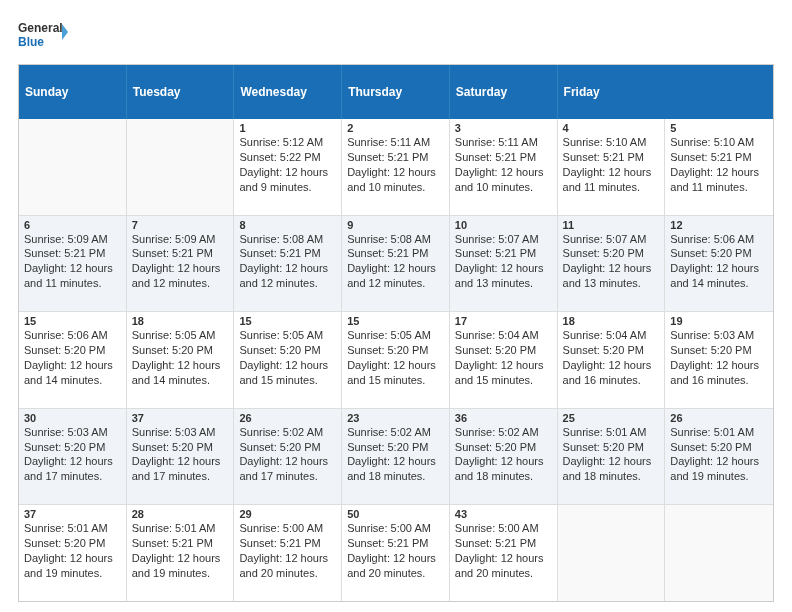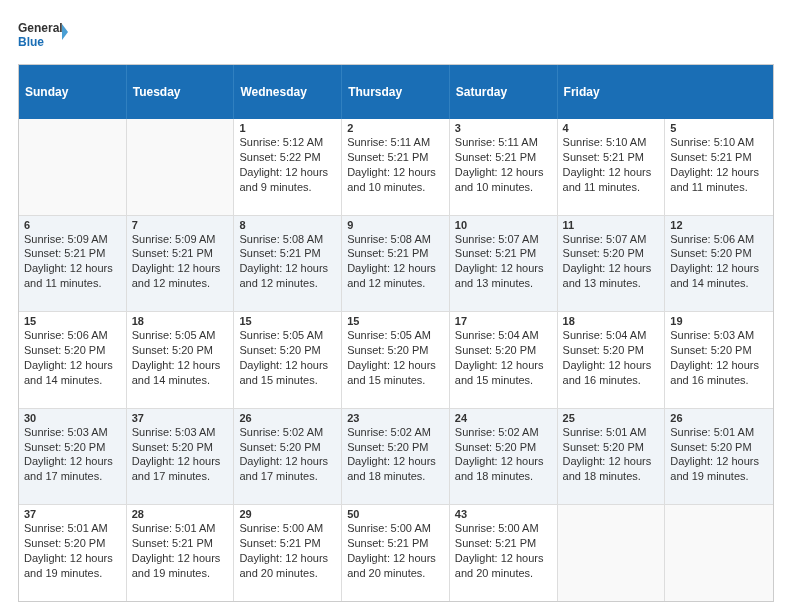--- a/index.html
+++ b/index.html
@@ -289,21 +289,21 @@
 and 17 minutes.</div>
           </div>
           <div class="cal-cell alt-row">
             <div class="day-num">23</div>
             <div class="cell-text" style="white-space: pre-line;">Sunrise: 5:02 AM
 Sunset: 5:20 PM
 Daylight: 12 hours
 and 18 minutes.</div>
           </div>
           <div class="cal-cell alt-row">
-            <div class="day-num">24</div>
+            <div class="day-num">36</div>
             <div class="cell-text" style="white-space: pre-line;">Sunrise: 5:02 AM
 Sunset: 5:20 PM
 Daylight: 12 hours
 and 18 minutes.</div>
           </div>
           <div class="cal-cell alt-row">
             <div class="day-num">25</div>
             <div class="cell-text" style="white-space: pre-line;">Sunrise: 5:01 AM
 Sunset: 5:20 PM
 Daylight: 12 hours

